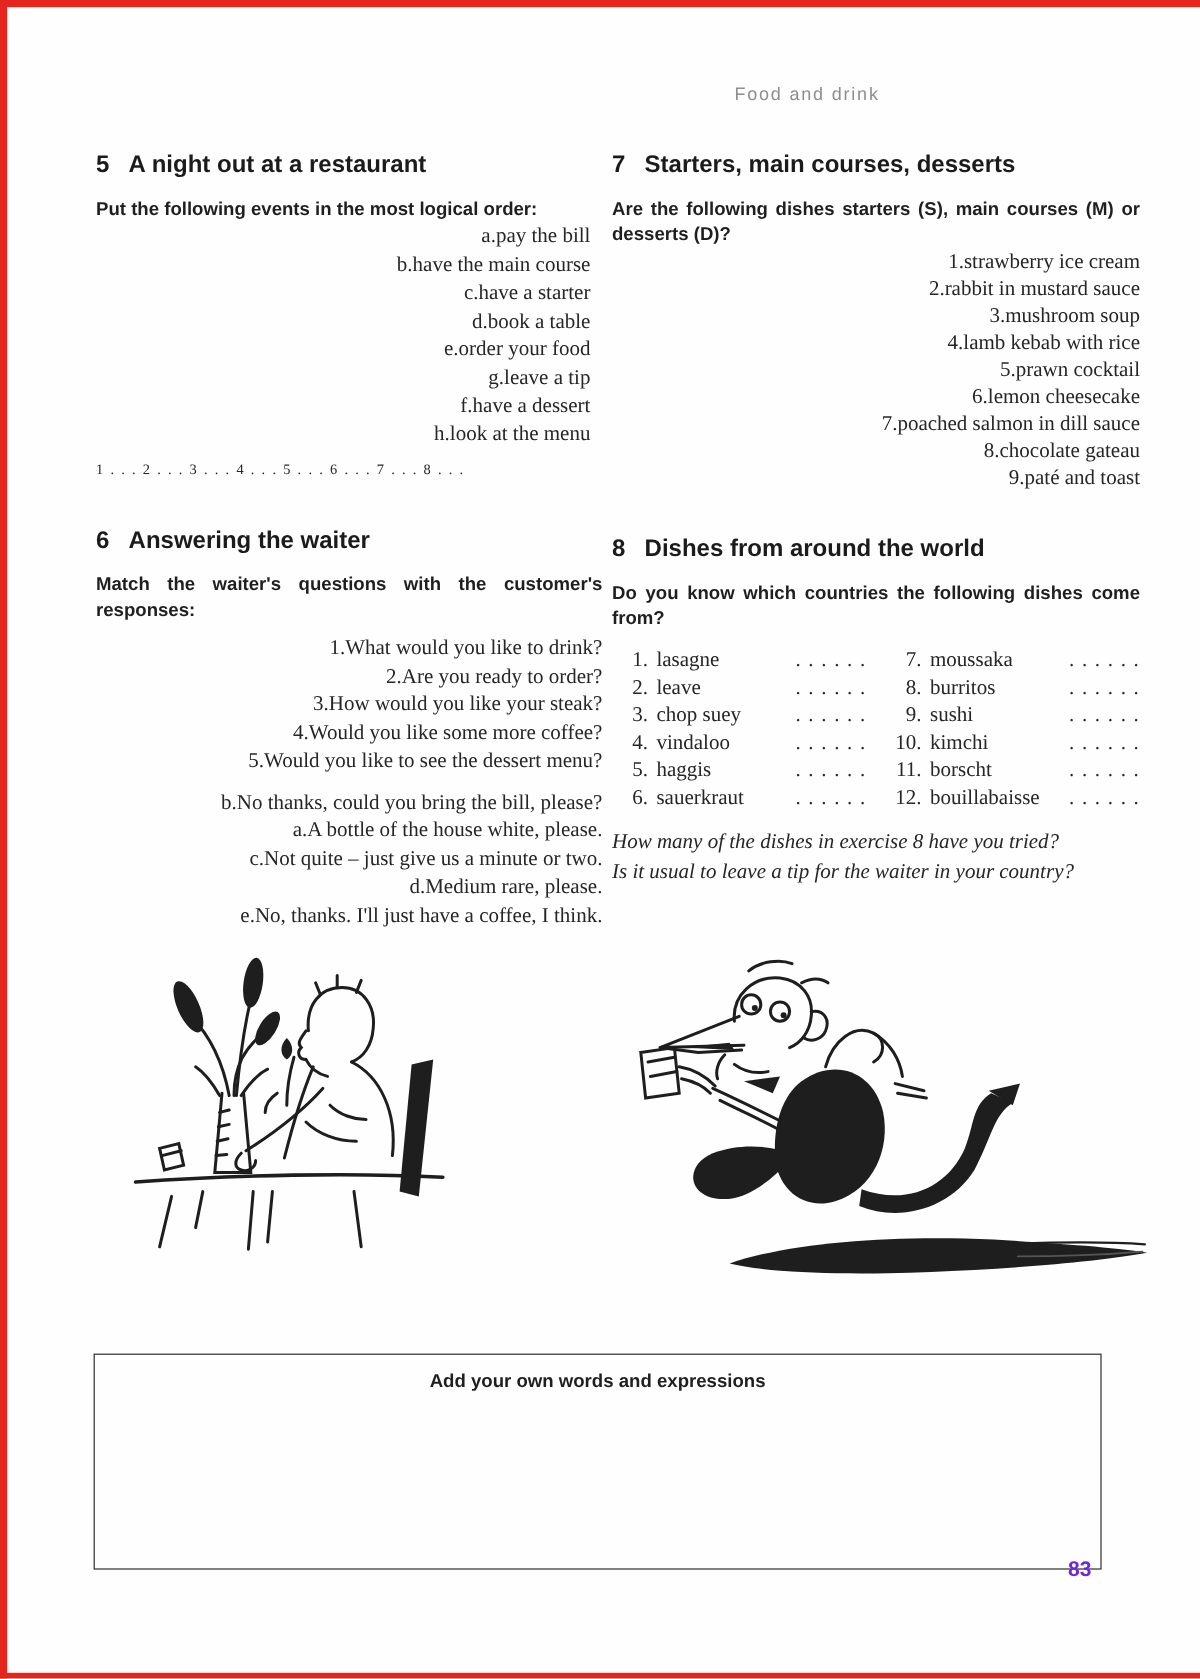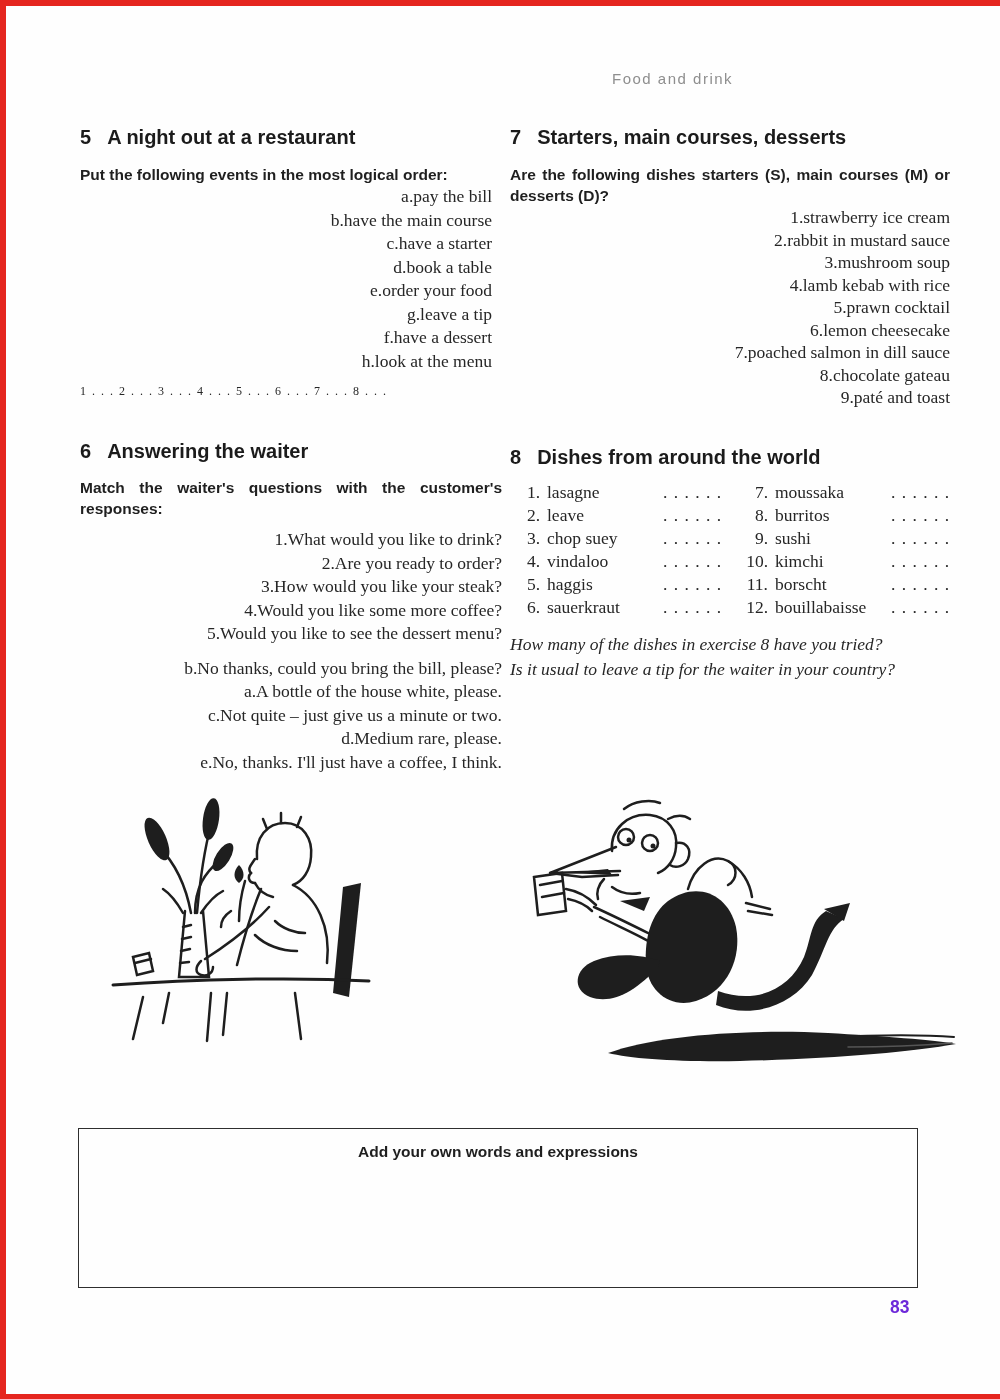--- a/index.html
+++ b/index.html
@@ -53,21 +53,21 @@
   .dish-name{flex:none;}
   .dish-dots{margin-left:auto;letter-spacing:1px;}
   .followup{
     margin-top:13px;
     font-family:"Liberation Serif",serif;font-style:italic;
     font-size:17.5px;line-height:25px;text-align:justify;
   }
   .followup p{margin:0;}
 
   .footer-box{
-    position:absolute;left:78px;top:1128px;width:840px;height:160px;
+    position:absolute;left:78px;top:1128px;width:840px;height:180px;
     border:1.5px solid #2e2e2e;box-sizing:border-box;
   }
   .footer-box .footer-title{
     margin-top:14px;text-align:center;
     font-weight:bold;font-size:15.5px;color:#1f1f1f;
   }
   .page-num{
     position:absolute;left:890px;top:1297px;
     font-weight:bold;font-size:17.5px;color:#6d28d9;
   }
@@ -143,20 +143,21 @@
       <li><span class="mk">8.</span><span>chocolate gateau</span></li>
       <li><span class="mk">9.</span><span>paté and toast</span></li>
     </ul>
   </div>
 
   <div class="section" style="left:510px;top:446px;width:440px;">
     <div class="sec-head">
       <span class="sec-num">8</span>
       <span>Dishes from around the world</span>
     </div>
+    <div class="instr">Do you know which countries the following dishes come from?</div>
     <div class="dish-grid">
       <div class="dish-col">
         <div class="dish-row">
             <span class="dish-num">1.</span>
             <span class="dish-name">lasagne</span>
             <span class="dish-dots">. . . . . .</span>
           </div>
         <div class="dish-row">
             <span class="dish-num">2.</span>
             <span class="dish-name">leave</span>

